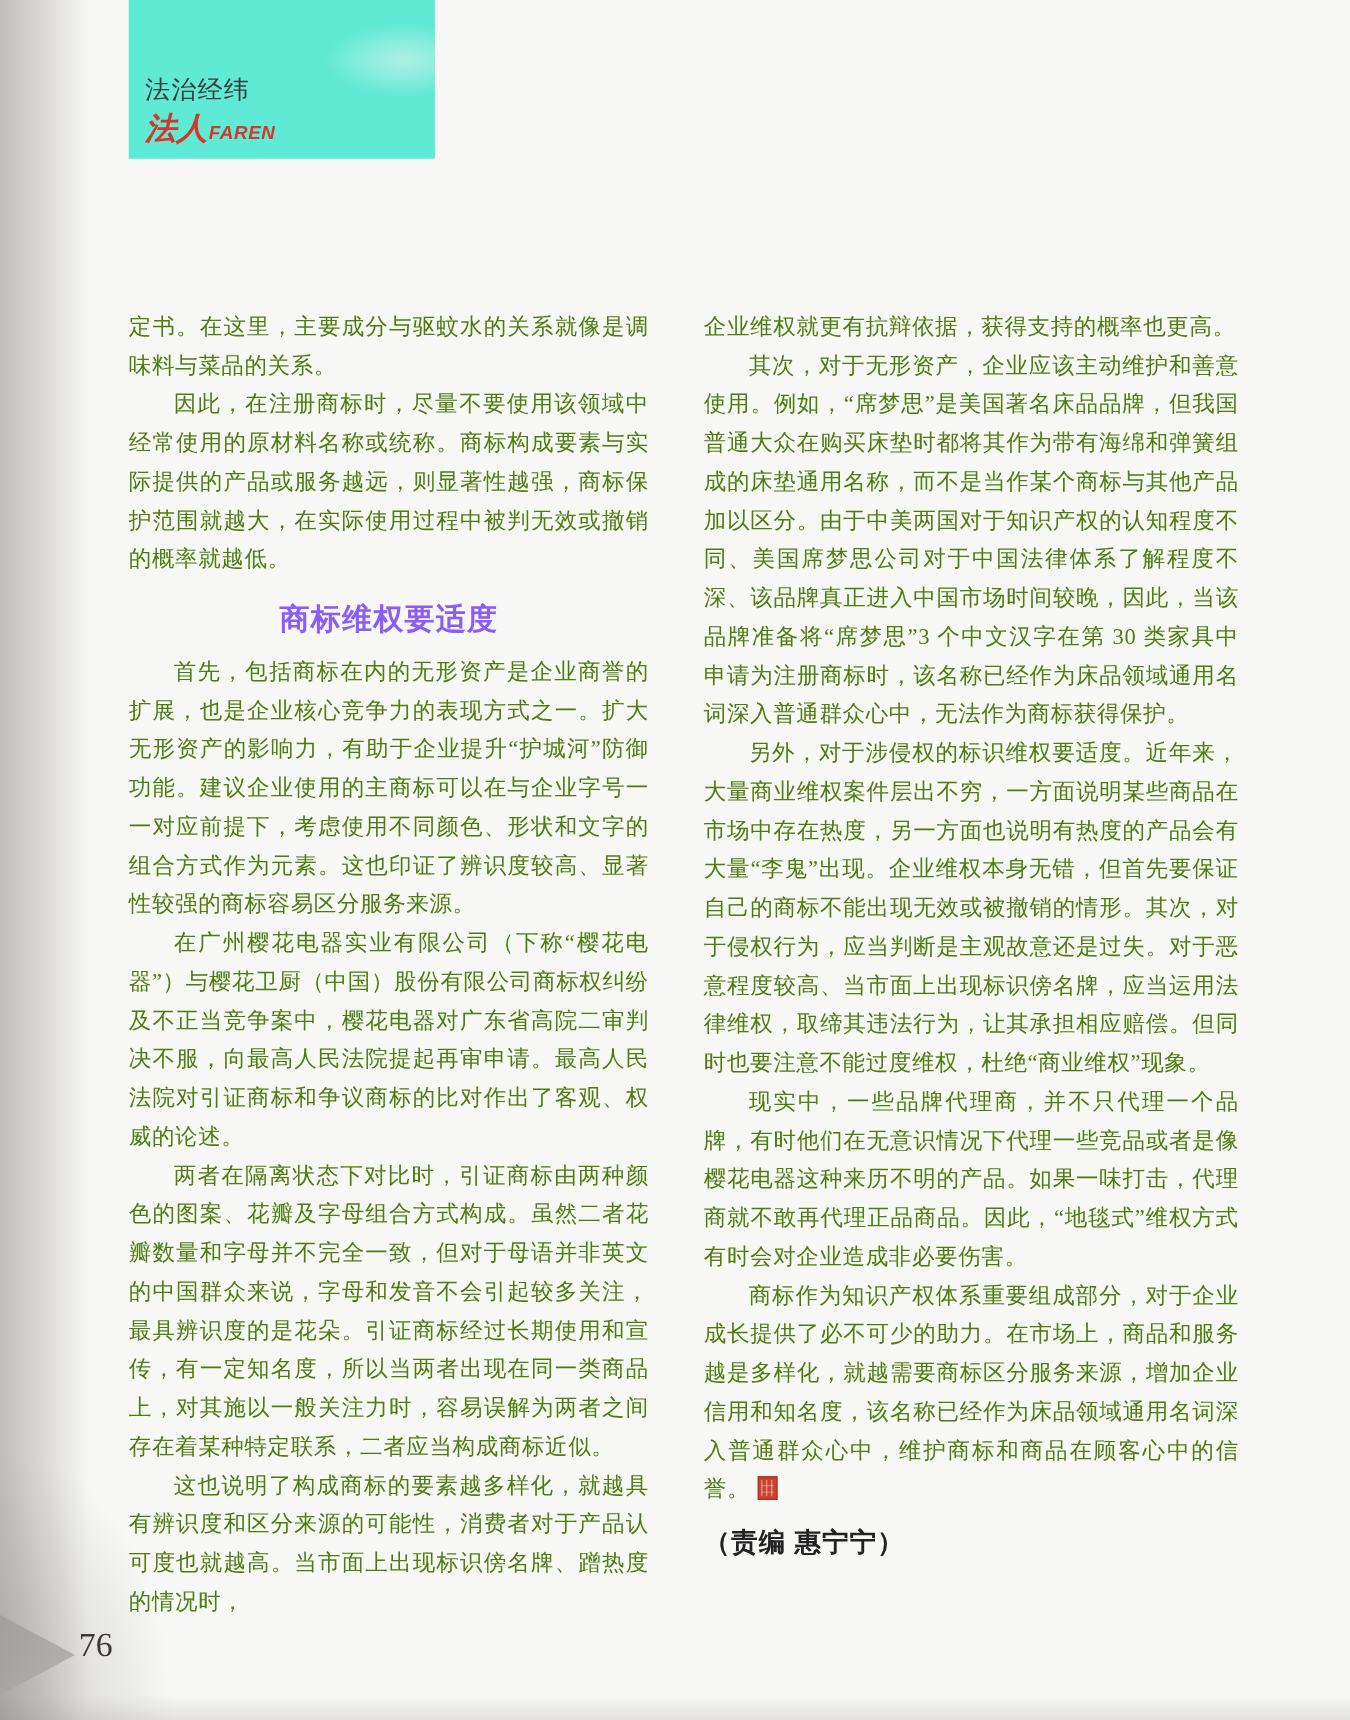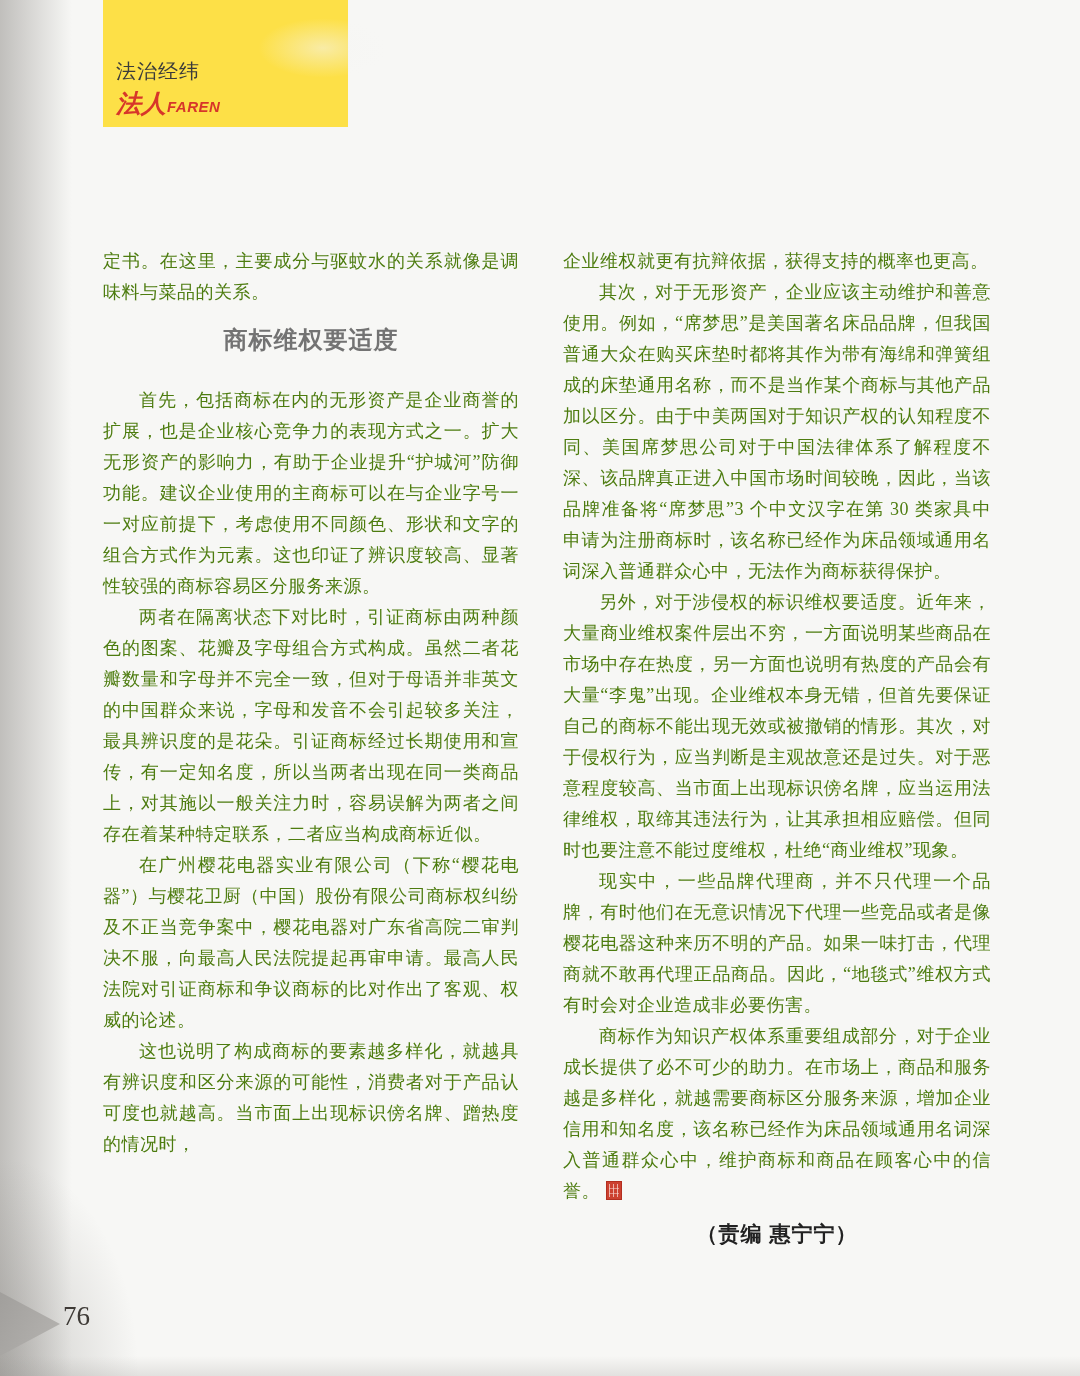--- a/index.html
+++ b/index.html
@@ -20,21 +20,21 @@
     pointer-events:none;
   }
   .edge-shadow-bottom{
     position:absolute;left:0;bottom:0;width:100%;height:20px;
     background:linear-gradient(to top,rgba(150,147,143,0.22),rgba(150,147,143,0));
     pointer-events:none;
   }
   
   .header-block{
     position:absolute;left:103px;top:0;width:245px;height:127px;
-    background:#fde047;
+    background:#5eead4;
   }
   .header-sheen{
     position:absolute;right:-40px;top:18px;width:130px;height:60px;
     background:radial-gradient(ellipse at center,rgba(245,245,243,0.55),rgba(245,245,243,0) 70%);
   }
   .section-label{
     position:absolute;left:13px;top:58px;
     font-family:"Liberation Sans","DejaVu Sans",sans-serif;
     font-size:20px;color:#3b3b3b;letter-spacing:1px;
   }
@@ -49,38 +49,38 @@
   
   .col{position:absolute;top:246px;}
   .col-left{left:103px;width:416px;}
   .col-right{left:563px;width:428px;}
   .para{
     margin:0;font-size:18px;line-height:31px;color:#4d7c0f;
     text-align:justify;letter-spacing:0.5px;
   }
   .indent{text-indent:2em;}
   .subheading{
-    margin:16px 0 29px 0;text-align:center;
+    margin:16px 0 11px 0;text-align:center;
     font-family:"Liberation Sans","DejaVu Sans",sans-serif;
-    font-weight:bold;font-size:24px;color:#737373;letter-spacing:1px;
+    font-weight:bold;font-size:24px;color:#8b5cf6;letter-spacing:1px;
   }
   
   .seal{
     display:inline-block;width:16px;height:19px;margin-left:6px;
     vertical-align:-3px;background:#cc4130;position:relative;
     box-shadow:inset 0 0 0 1px #b32e1f;
   }
   .seal::after{
     content:"";position:absolute;inset:3px;opacity:0.85;
     background:
       linear-gradient(90deg,rgba(255,240,235,0.75) 1px,transparent 1px) 0 0/4px 100%,
       linear-gradient(0deg,rgba(255,240,235,0.55) 1px,transparent 1px) 0 0/100% 5px;
   }
   .byline{
-    margin-top:13px;text-align:center;
+    margin-top:13px;text-align:left;
     font-family:"Liberation Sans","DejaVu Sans",sans-serif;
     font-weight:bold;font-size:21px;color:#222;letter-spacing:1px;
   }
   
   .pagenum-tab{
     position:absolute;left:0;top:1292px;width:60px;height:64px;
     background:linear-gradient(115deg,#a19f9c,#b6b4b1);
     clip-path:polygon(0 0,100% 50%,0 100%);
   }
   .pagenum{
@@ -100,24 +100,25 @@
 <div class="header-block">
   <div class="header-sheen"></div>
   <div class="section-label">法治经纬</div>
   <div class="logo-row" style="color:#d7362a;">
     <span class="logo-cn">法人</span><span class="logo-en">FAREN</span>
   </div>
 </div>
 
 <div class="col col-left">
   <p class="para">定书。在这里，主要成分与驱蚊水的关系就像是调味料与菜品的关系。</p>
+  <p class="para indent">因此，在注册商标时，尽量不要使用该领域中经常使用的原材料名称或统称。商标构成要素与实际提供的产品或服务越远，则显著性越强，商标保护范围就越大，在实际使用过程中被判无效或撤销的概率就越低。</p>
   <h2 class="subheading">商标维权要适度</h2>
   <p class="para indent">首先，包括商标在内的无形资产是企业商誉的扩展，也是企业核心竞争力的表现方式之一。扩大无形资产的影响力，有助于企业提升“护城河”防御功能。建议企业使用的主商标可以在与企业字号一一对应前提下，考虑使用不同颜色、形状和文字的组合方式作为元素。这也印证了辨识度较高、显著性较强的商标容易区分服务来源。</p>
+  <p class="para indent">在广州樱花电器实业有限公司（下称“樱花电器”）与樱花卫厨（中国）股份有限公司商标权纠纷及不正当竞争案中，樱花电器对广东省高院二审判决不服，向最高人民法院提起再审申请。最高人民法院对引证商标和争议商标的比对作出了客观、权威的论述。</p>
   <p class="para indent">两者在隔离状态下对比时，引证商标由两种颜色的图案、花瓣及字母组合方式构成。虽然二者花瓣数量和字母并不完全一致，但对于母语并非英文的中国群众来说，字母和发音不会引起较多关注，最具辨识度的是花朵。引证商标经过长期使用和宣传，有一定知名度，所以当两者出现在同一类商品上，对其施以一般关注力时，容易误解为两者之间存在着某种特定联系，二者应当构成商标近似。</p>
-  <p class="para indent">在广州樱花电器实业有限公司（下称“樱花电器”）与樱花卫厨（中国）股份有限公司商标权纠纷及不正当竞争案中，樱花电器对广东省高院二审判决不服，向最高人民法院提起再审申请。最高人民法院对引证商标和争议商标的比对作出了客观、权威的论述。</p>
   <p class="para indent">这也说明了构成商标的要素越多样化，就越具有辨识度和区分来源的可能性，消费者对于产品认可度也就越高。当市面上出现标识傍名牌、蹭热度的情况时，</p>
 </div>
 
 <div class="col col-right">
   <p class="para">企业维权就更有抗辩依据，获得支持的概率也更高。</p>
   <p class="para indent">其次，对于无形资产，企业应该主动维护和善意使用。例如，“席梦思”是美国著名床品品牌，但我国普通大众在购买床垫时都将其作为带有海绵和弹簧组成的床垫通用名称，而不是当作某个商标与其他产品加以区分。由于中美两国对于知识产权的认知程度不同、美国席梦思公司对于中国法律体系了解程度不深、该品牌真正进入中国市场时间较晚，因此，当该品牌准备将“席梦思”3 个中文汉字在第 30 类家具中申请为注册商标时，该名称已经作为床品领域通用名词深入普通群众心中，无法作为商标获得保护。</p>
   <p class="para indent">另外，对于涉侵权的标识维权要适度。近年来，大量商业维权案件层出不穷，一方面说明某些商品在市场中存在热度，另一方面也说明有热度的产品会有大量“李鬼”出现。企业维权本身无错，但首先要保证自己的商标不能出现无效或被撤销的情形。其次，对于侵权行为，应当判断是主观故意还是过失。对于恶意程度较高、当市面上出现标识傍名牌，应当运用法律维权，取缔其违法行为，让其承担相应赔偿。但同时也要注意不能过度维权，杜绝“商业维权”现象。</p>
   <p class="para indent">现实中，一些品牌代理商，并不只代理一个品牌，有时他们在无意识情况下代理一些竞品或者是像樱花电器这种来历不明的产品。如果一味打击，代理商就不敢再代理正品商品。因此，“地毯式”维权方式有时会对企业造成非必要伤害。</p>
   <p class="para indent">
     <span>商标作为知识产权体系重要组成部分，对于企业成长提供了必不可少的助力。在市场上，商品和服务越是多样化，就越需要商标区分服务来源，增加企业信用和知名度，该名称已经作为床品领域通用名词深入普通群众心中，维护商标和商品在顾客心中的信誉。</span><span class="seal"></span>

